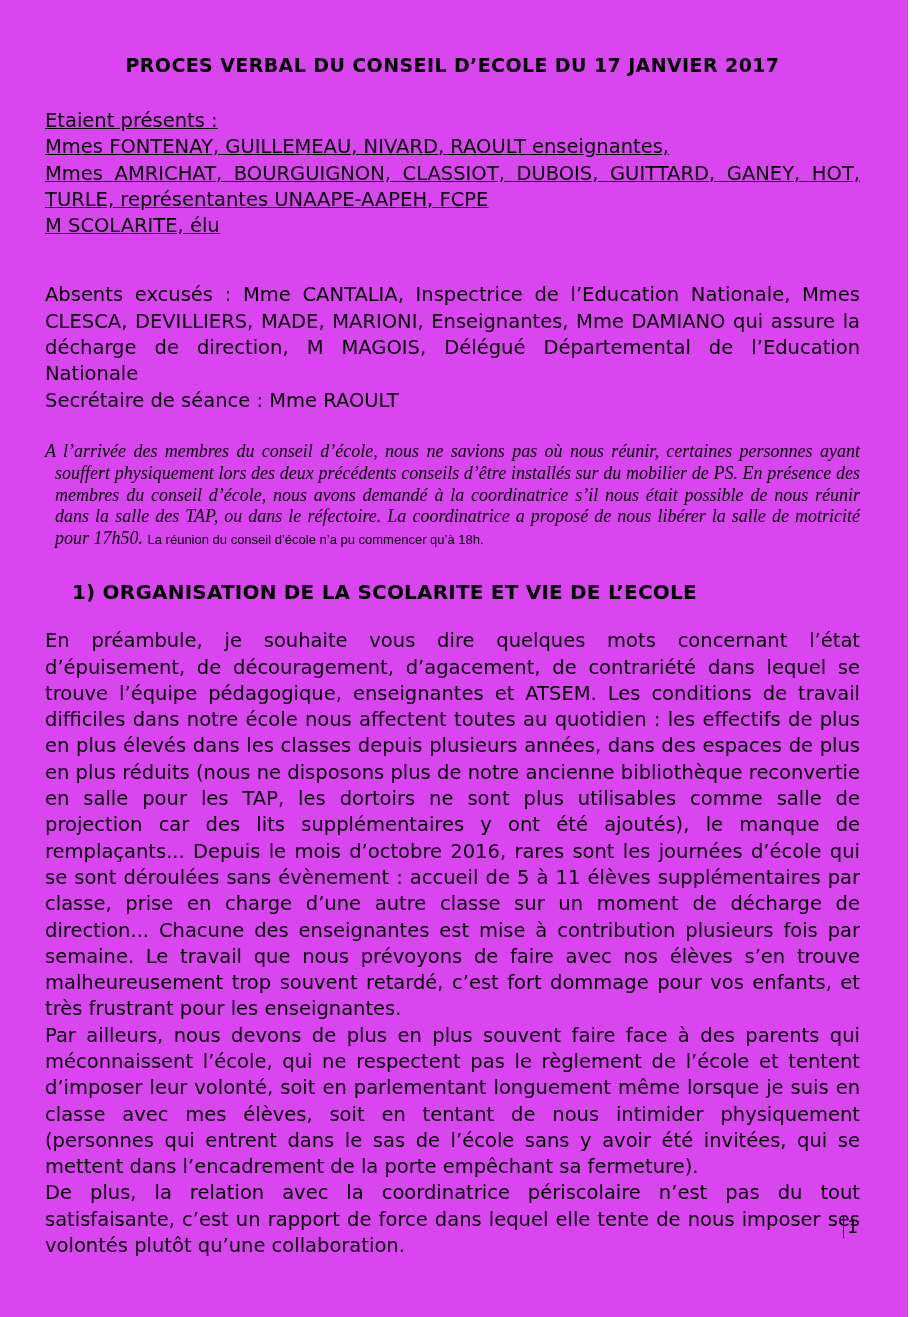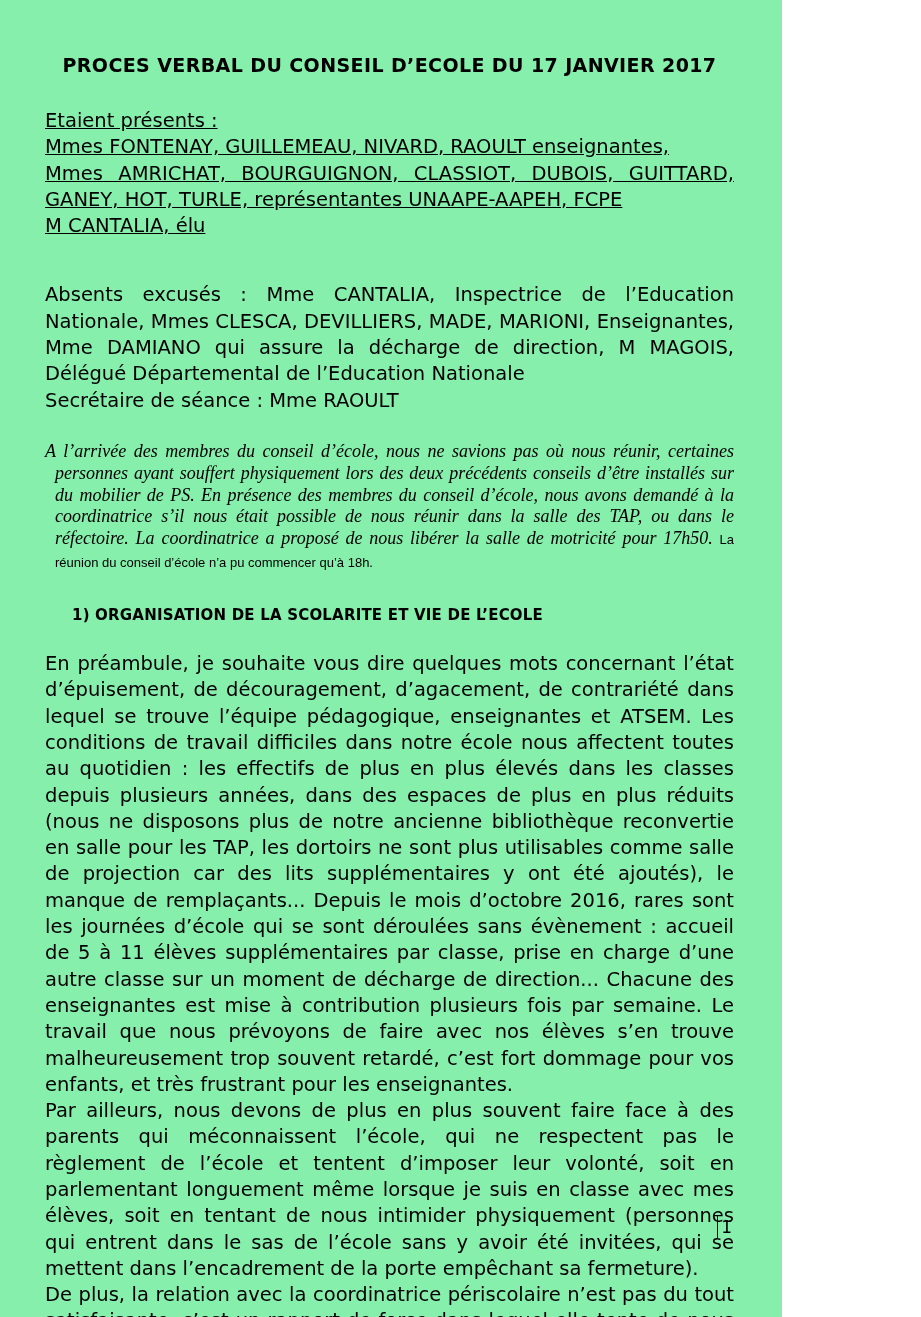--- a/index.html
+++ b/index.html
@@ -10,24 +10,24 @@
   body {
     width: 921px;
     height: 1317px;
     overflow: hidden;
     color: #000000;
     font-family: "DejaVu Sans", sans-serif;
   }
   .page {
     position: relative;
     box-sizing: border-box;
-    width: 782px;
+    width: 908px;
     height: 1317px;
     padding: 52px 48px 0 45px;
-    background: #86efac;
+    background: #d946ef;
   }
   .doc-title {
     font-size: 19px;
     font-weight: bold;
     text-align: center;
     line-height: 26px;
     letter-spacing: 0.4px;
   }
   .attendance-present {
     margin-top: 30px;
@@ -52,21 +52,21 @@
     text-indent: -10px;
   }
   .note-plain {
     font-family: "Liberation Sans", sans-serif;
     font-style: normal;
     font-size: 13px;
   }
   .section-heading {
     margin-top: 28px;
     margin-left: 27px;
-    font-size: 15px;
+    font-size: 20px;
     font-weight: bold;
     line-height: 26.3px;
     letter-spacing: 0.2px;
   }
   .section-body {
     margin-top: 23px;
   }
   .body-paragraph {
     font-size: 19.5px;
     line-height: 26.3px;
@@ -89,21 +89,21 @@
 <body>
 
 <div class="page">
 
   <div class="doc-title">PROCES VERBAL DU CONSEIL D’ECOLE DU 17 JANVIER 2017</div>
 
   <div class="attendance-present">
     <div class="line">Etaient présents :</div>
     <div class="line">Mmes FONTENAY, GUILLEMEAU, NIVARD, RAOULT enseignantes,</div>
     <div class="line">Mmes AMRICHAT, BOURGUIGNON, CLASSIOT, DUBOIS, GUITTARD, GANEY, HOT, TURLE, représentantes UNAAPE-AAPEH, FCPE</div>
-    <div class="line">M CANTALIA, élu</div>
+    <div class="line">M SCOLARITE, élu</div>
   </div>
 
   <div class="attendance-absents">
     <div class="line">Absents excusés : Mme CANTALIA, Inspectrice de l’Education Nationale, Mmes CLESCA, DEVILLIERS, MADE, MARIONI, Enseignantes, Mme DAMIANO qui assure la décharge de direction, M MAGOIS, Délégué Départemental de l’Education Nationale</div>
     <div class="line">Secrétaire de séance : Mme RAOULT</div>
   </div>
 
   <div class="preliminary-note">
     <span class="note-italic">A l’arrivée des membres du conseil d’école, nous ne savions pas où nous réunir, certaines personnes ayant souffert physiquement lors des deux précédents conseils d’être installés sur du mobilier de PS. En présence des membres du conseil d’école, nous avons demandé à la coordinatrice s’il nous était possible de nous réunir dans la salle des TAP, ou dans le réfectoire. La coordinatrice a proposé de nous libérer la salle de motricité pour 17h50. </span><span class="note-plain">La réunion du conseil d’école n’a pu commencer qu’à 18h.</span>
   </div>

